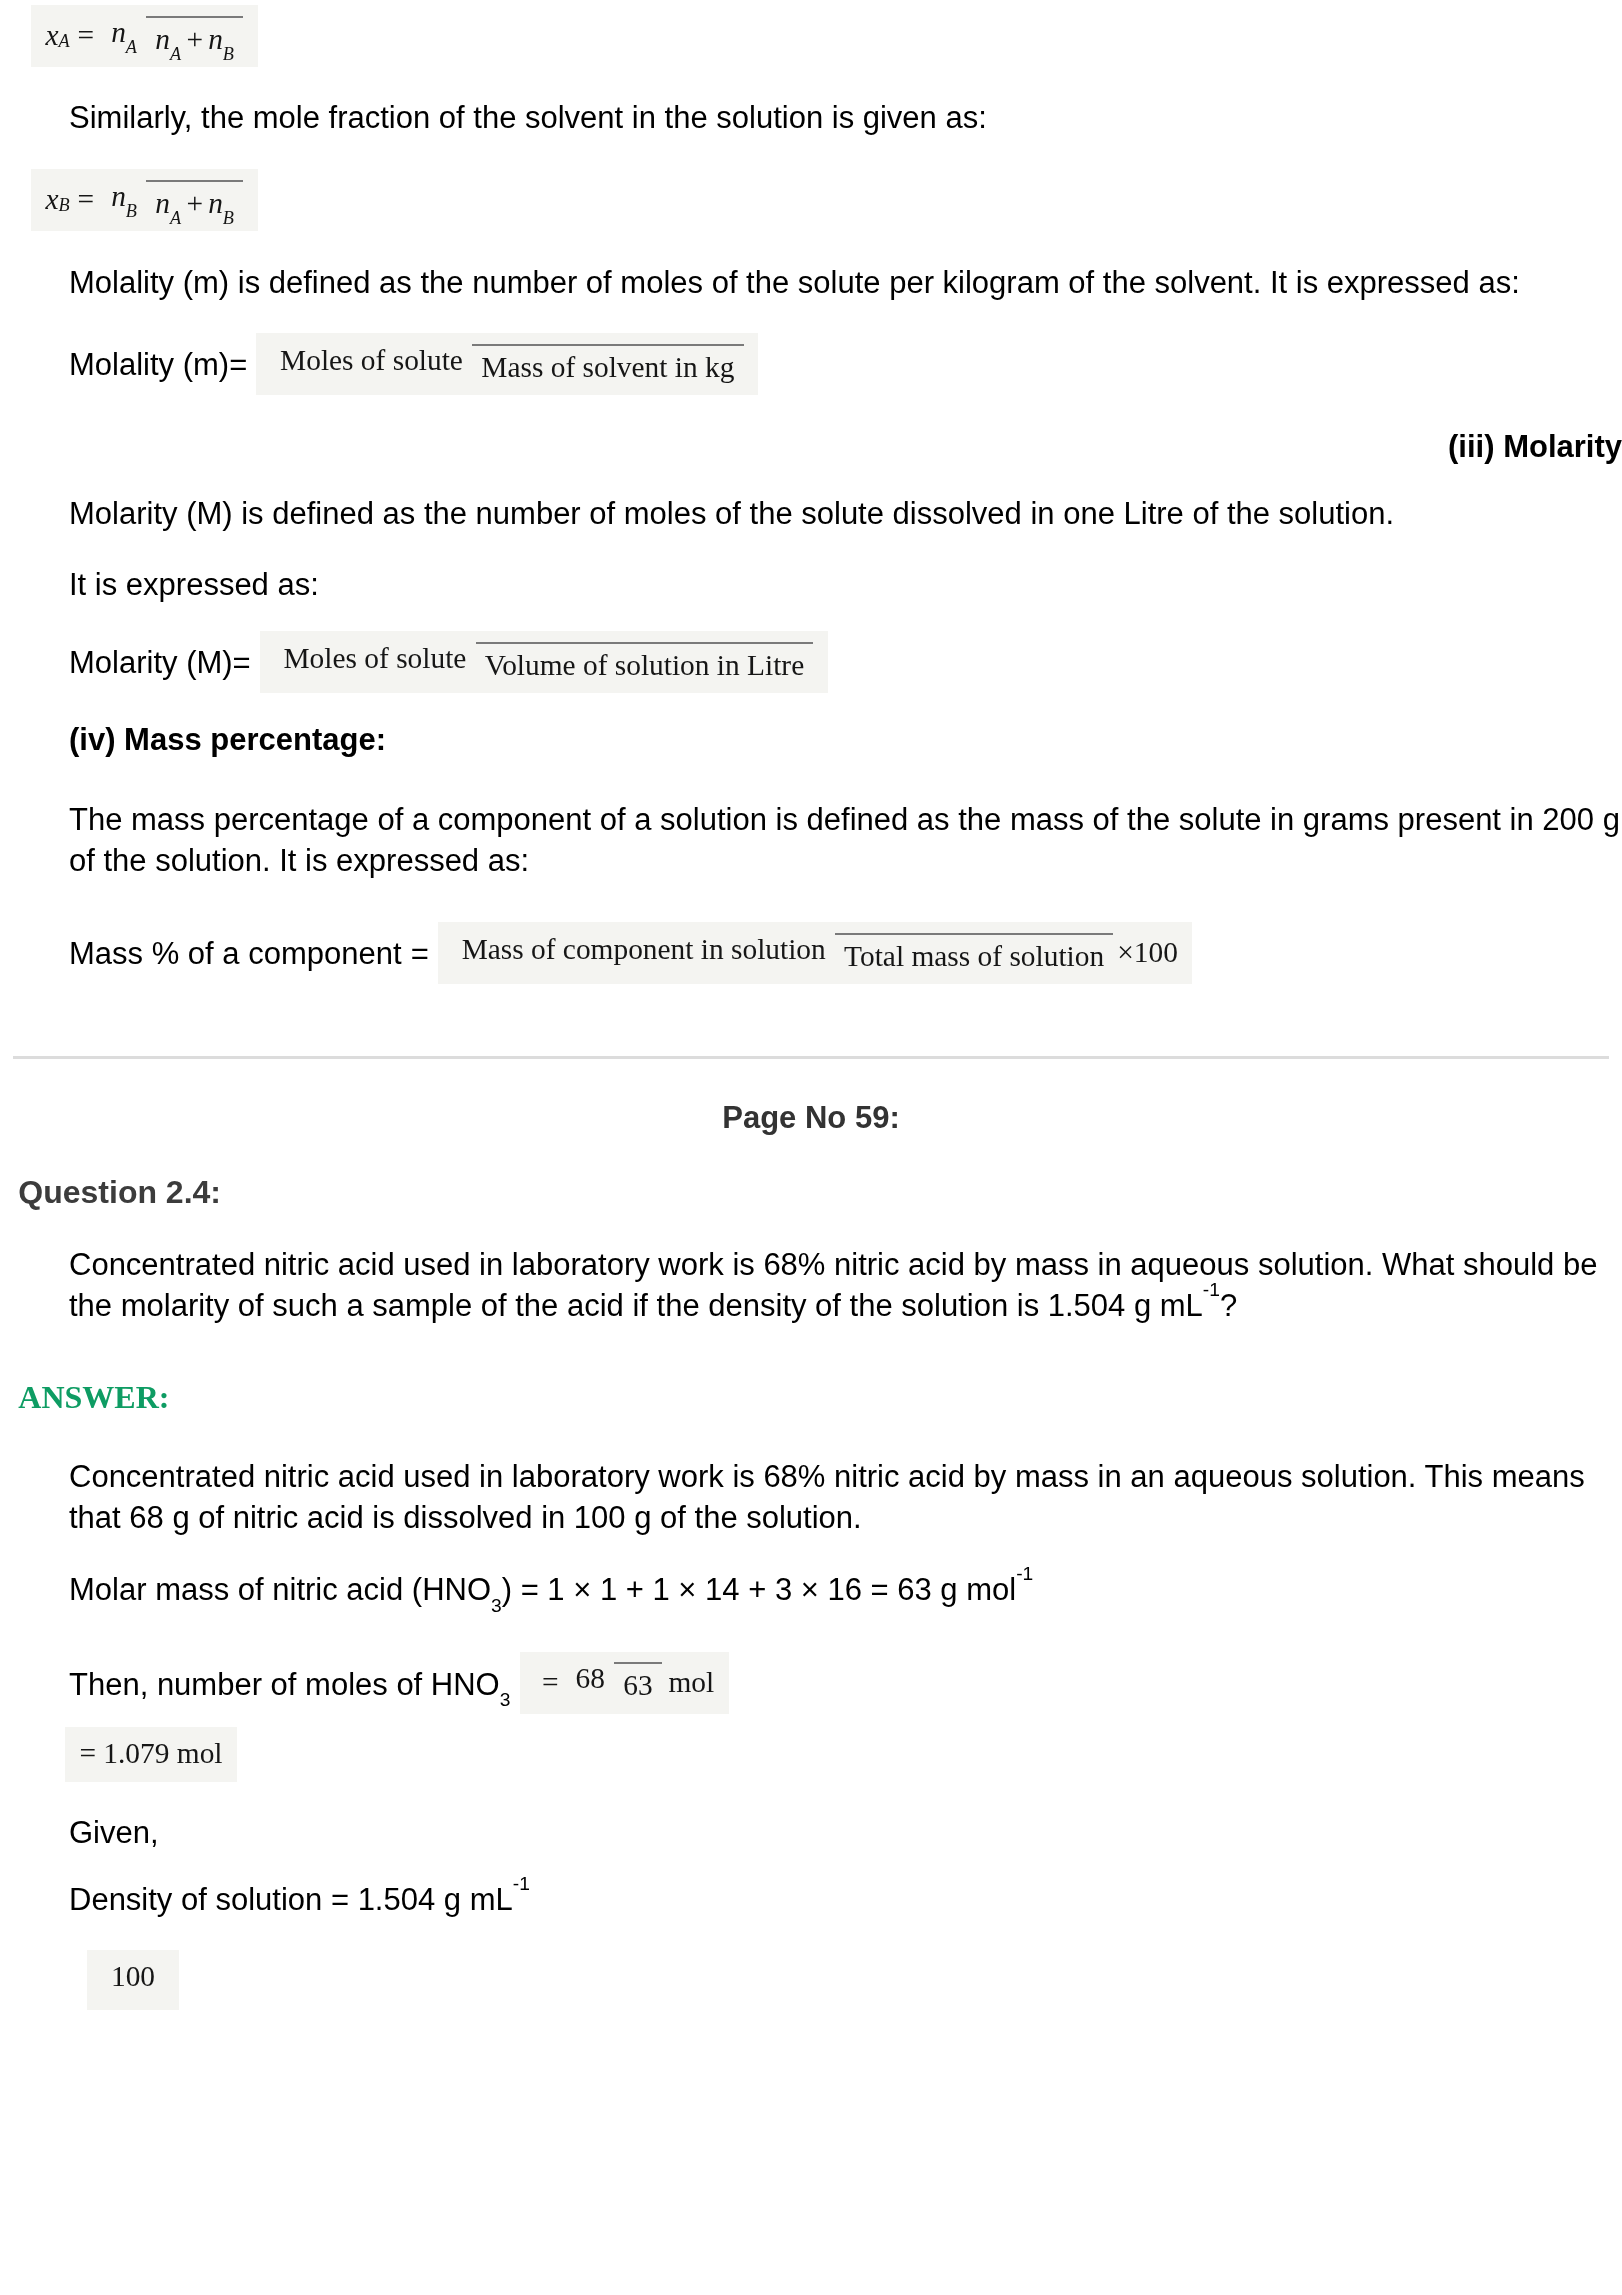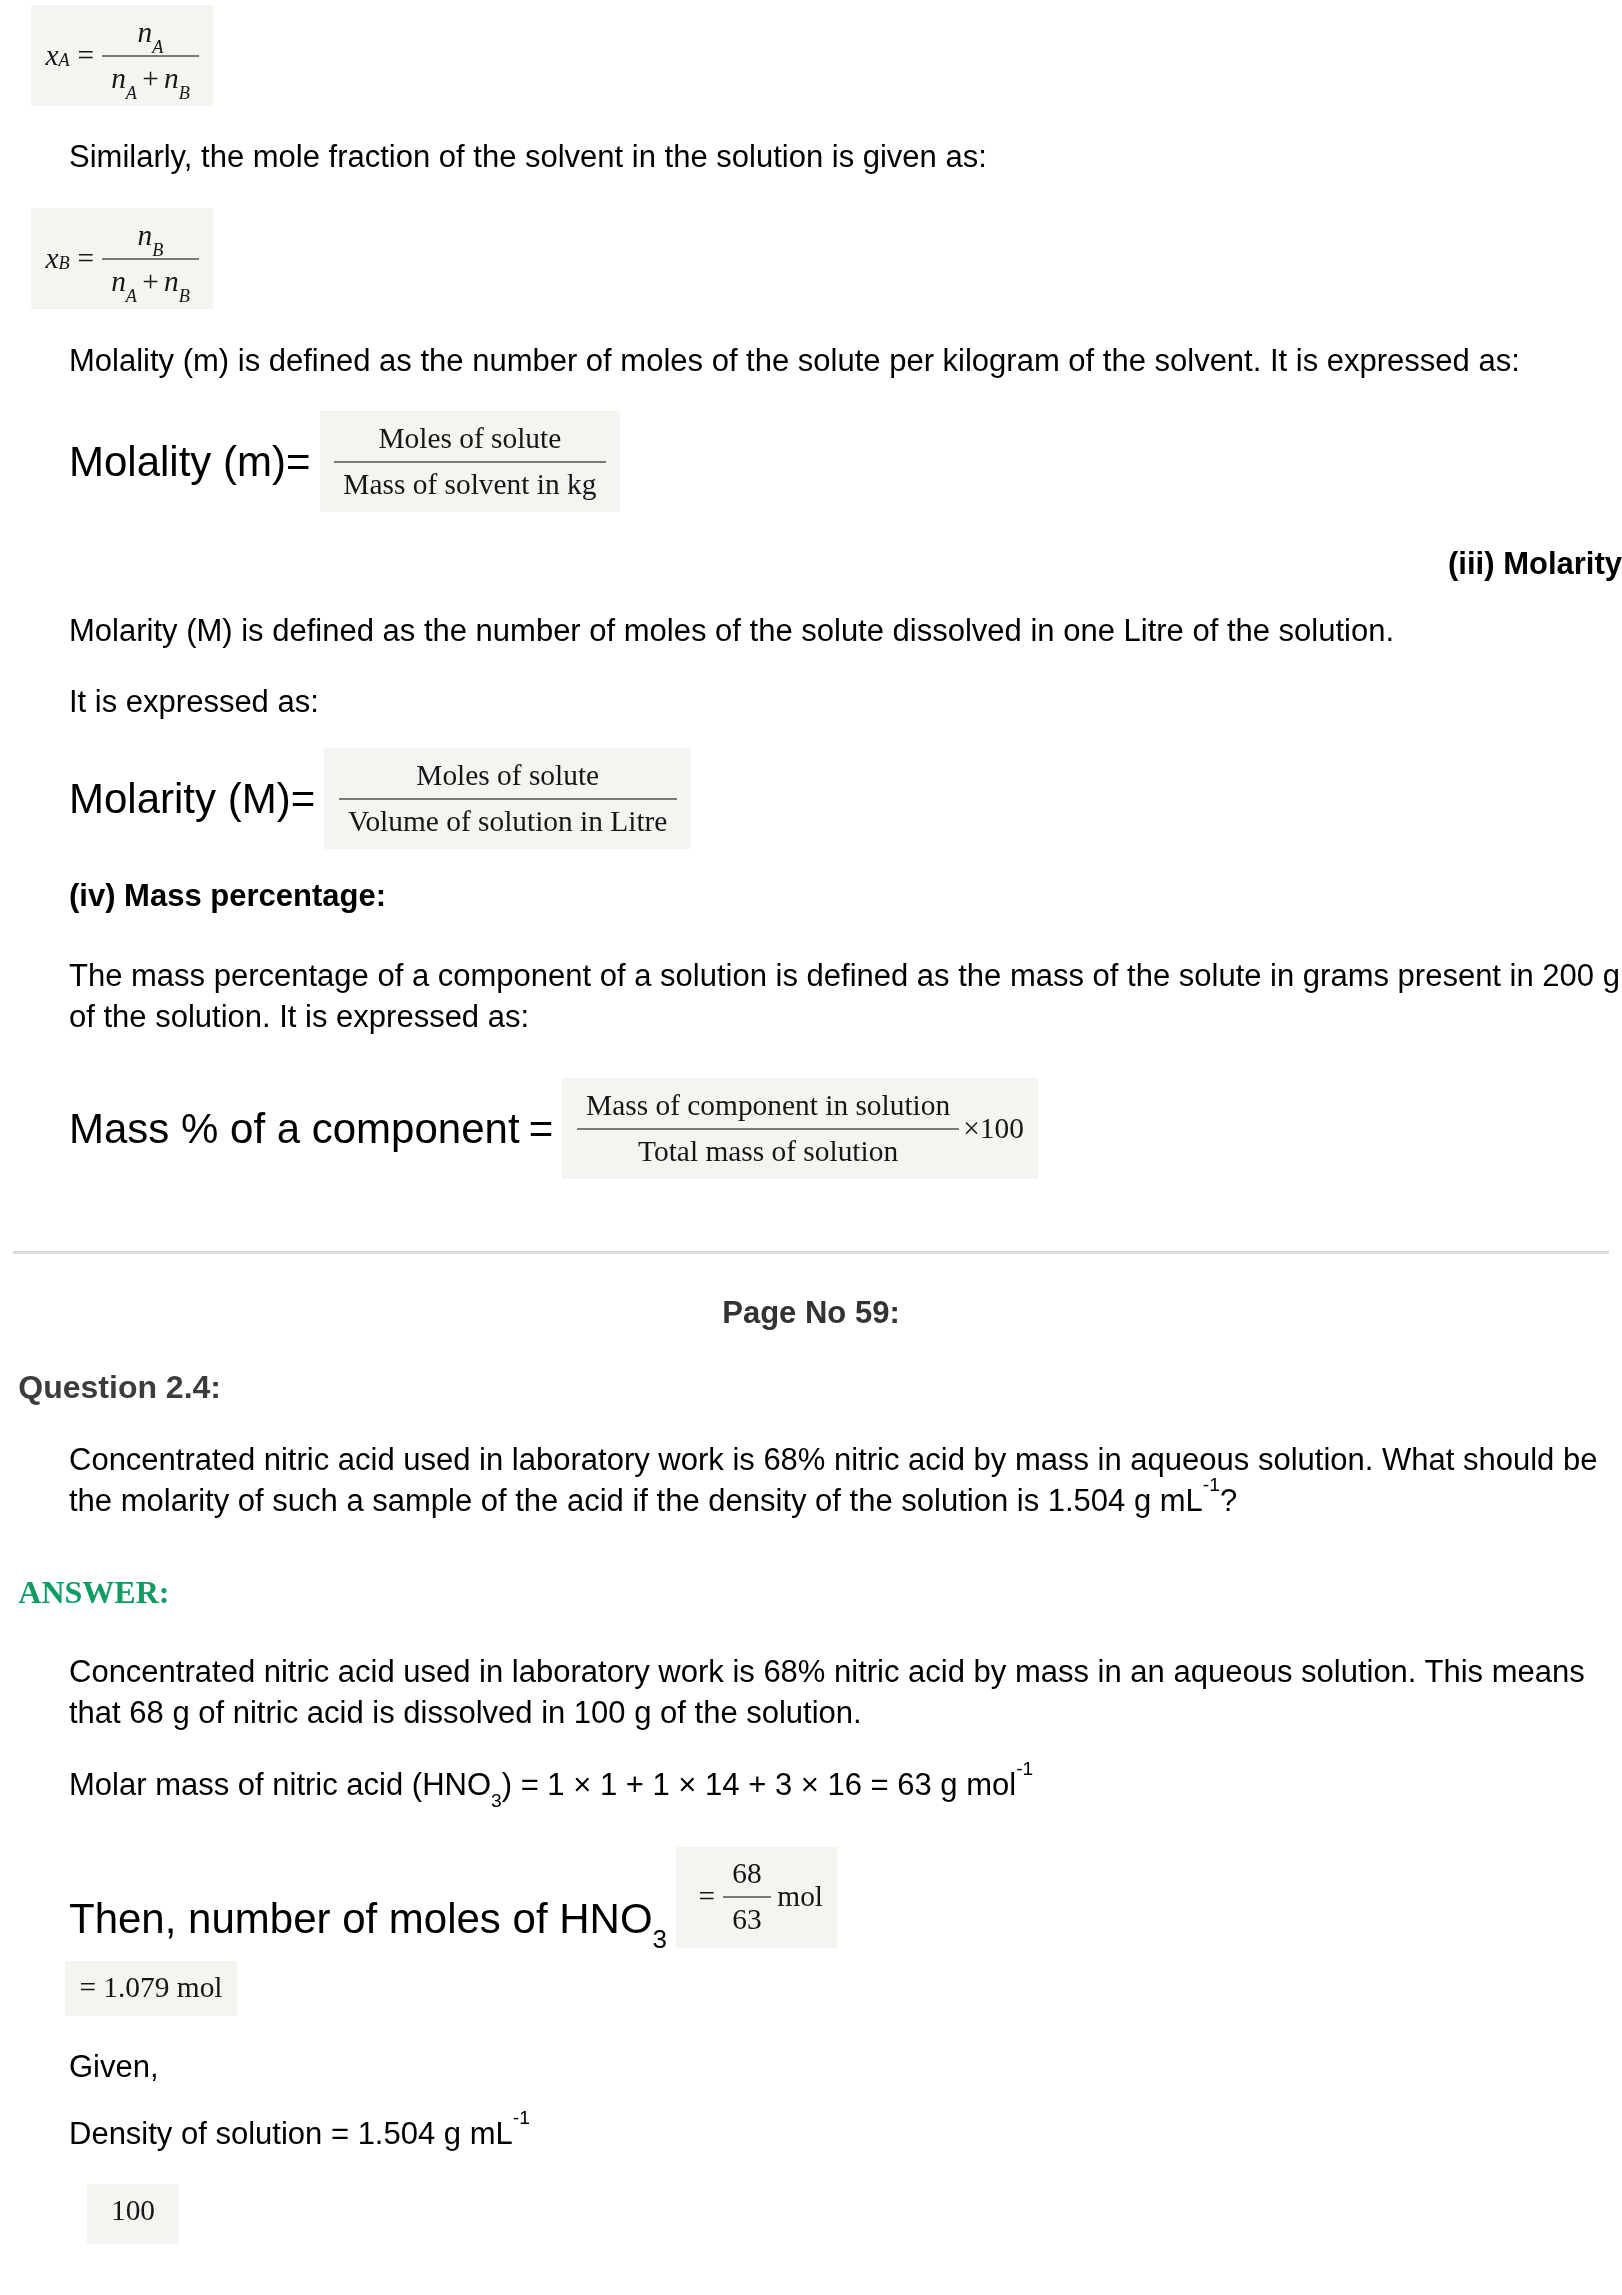--- a/index.html
+++ b/index.html
@@ -24,34 +24,34 @@
 
   
   .fbox {
     display:inline-flex; align-items:center;
     background:#f4f4f1; color:#161616;
     font-family:"Liberation Serif", serif;
     font-size:29.4px; line-height:1.15;
     padding:10.5px 14.4px;
   }
   .standalone { margin-left:31px; }
-  .frac { display:inline-flex; flex-direction:column; text-align:center; vertical-align:middle; }
+  .frac { display:inline-flex; flex-direction:row; text-align:center; vertical-align:middle; }
   .frac .num { display:block; padding:0 9.2px 5.2px; }
   .frac .den { display:block; border-top:2.6px solid #7a7a7a; padding:5.2px 9.2px 0; }
   .eq { padding:0 7.9px; }
   .unit { padding-left:6.5px; }
   .mult { padding-left:3.9px; }
   .it { font-style:italic; }
   .op { padding:0 5.2px; }
 
   sub.sb { font-size:62%; line-height:0; position:relative; top:0.24em; }
   sup.sp { font-size:62%; line-height:0; position:relative; top:-0.45em; }
 
   .frow { display:flex; align-items:center; margin-left:69px; }
-  .frow .flabel { font-size:42px; white-space:nowrap; }
+  .frow .flabel { font-size:31px; white-space:nowrap; }
   .frow.baseline { align-items:flex-end; }
   .frow.baseline .flabel { margin-bottom:9.2px; }
   .gap { width:9.2px; flex:0 0 auto; }
 
   .divider { height:2.6px; background:#dcdcdc; margin:72px 13px 0; }
 
   
   .m-f1   { margin-top:5.2px; }
   .m-sim  { margin-top:30px; }
   .m-f2   { margin-top:31px; }

